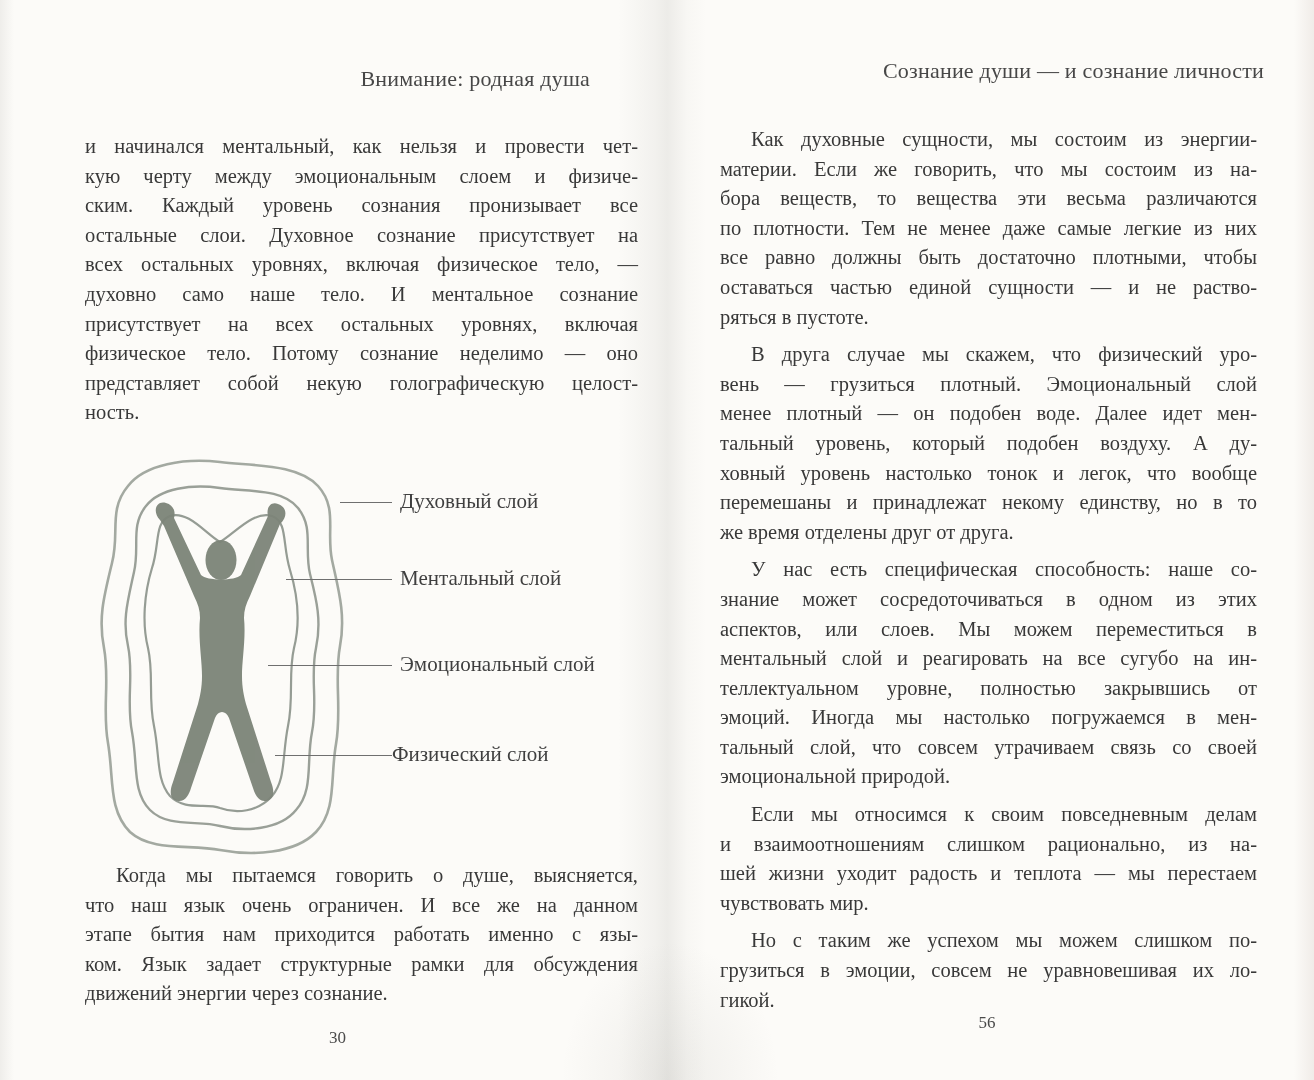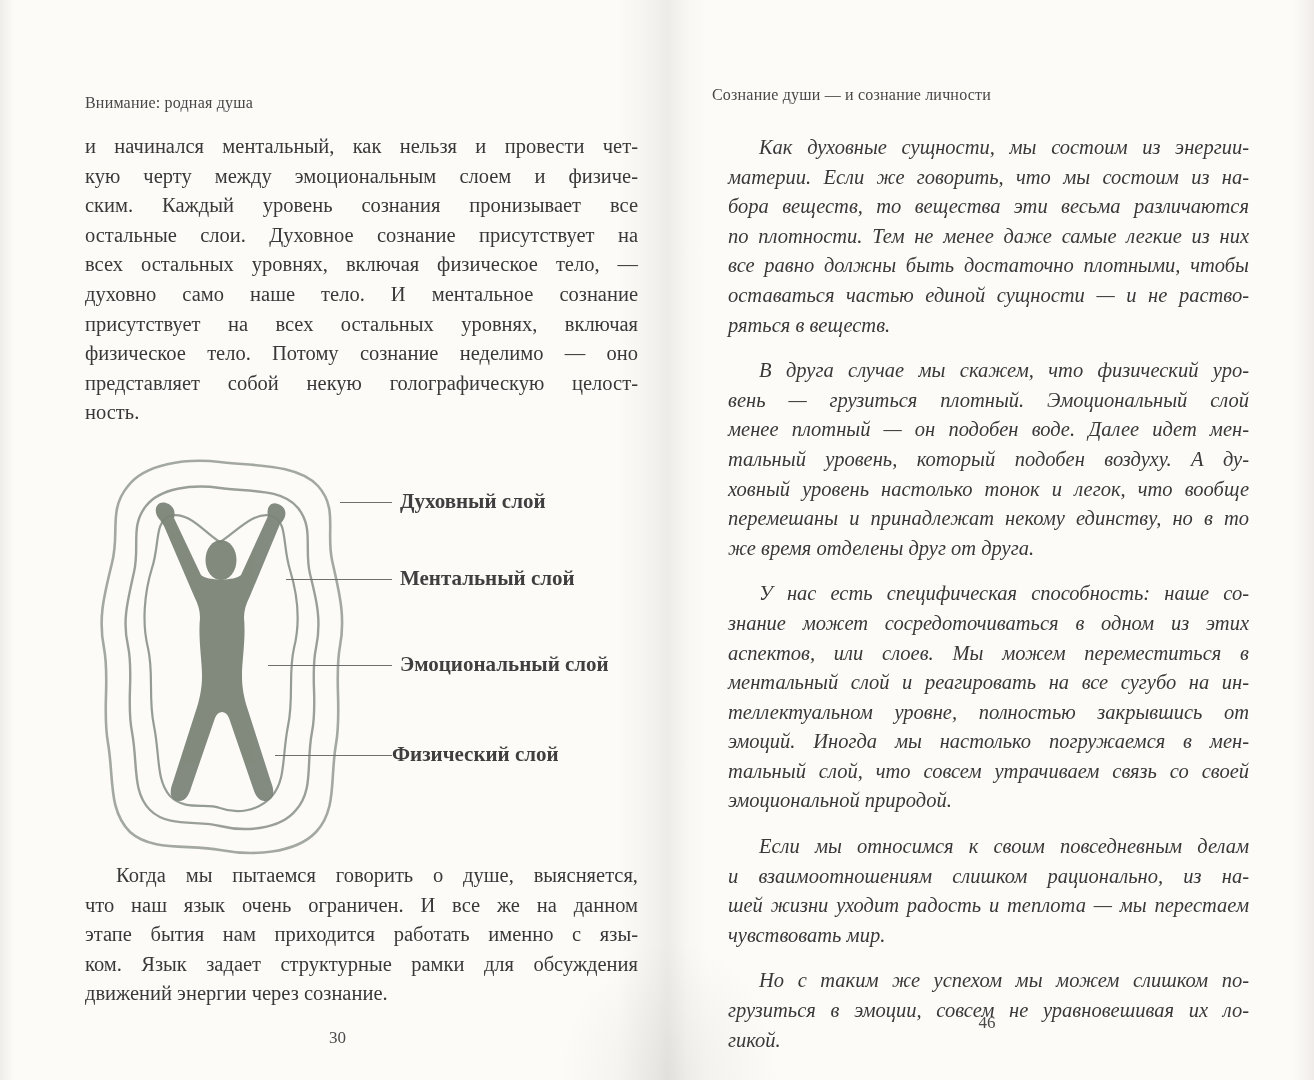--- a/index.html
+++ b/index.html
@@ -28,50 +28,50 @@
     pointer-events:none;
   }
   .edge-right{
     position:absolute;right:0;top:0;width:20px;height:1080px;
     background:linear-gradient(to left, rgba(168,146,138,0.14), rgba(168,146,138,0));
     pointer-events:none;
   }
 
   .running-head{
     position:absolute;
-    font-size:16px;color:#474747;text-align:left;letter-spacing:0.2px;margin-top:28px;
+    font-size:22px;color:#474747;text-align:right;letter-spacing:0.2px;
   }
   .head-left{left:85px;top:66px;width:505px;}
   .head-right{left:712px;top:58px;width:552px;}
 
   .textcol{position:absolute;width:553px;}
   .tline{
     font-size:20.5px;
     line-height:29.6px;
     height:29.6px;
     text-align:justify;
     text-align-last:justify;
     white-space:normal;
     overflow:visible;
   }
   .tlast{text-align:left;text-align-last:left;}
   .tindent{text-indent:31px;}
-  .para{margin:16px;padding:0;font-style:italic;}
+  .para{margin:8px;padding:0;}
 
   .col-left-1{left:85px;top:132px;}
   .col-left-2{left:85px;top:861px;}
   .col-right{left:712px;top:117px;}
 
   .pagenum{
     position:absolute;font-size:17px;color:#4a4a4a;text-align:center;
   }
   .pagenum-left{left:85px;top:1028px;width:505px;}
   .pagenum-right{left:712px;top:1013px;width:550px;}
 
-  .figure{position:absolute;left:0;top:0;width:1314px;height:1080px;pointer-events:none;font-weight:bold;}
+  .figure{position:absolute;left:0;top:0;width:1314px;height:1080px;pointer-events:none;}
   .figure svg{position:absolute;left:90px;top:448px;}
 
   .callout{position:absolute;height:0;}
   .leader{
     position:absolute;border-top:1.6px solid #6f6f6f;height:0;
   }
   .dlabel{
     position:absolute;font-size:21px;color:#3f3f3f;white-space:nowrap;
   }
 </style>
@@ -203,21 +203,21 @@
   </div>
 
   <div class="textcol col-right">
     <div class="para">
         <div class="tline tindent">Как духовные сущности, мы состоим из энергии-</div>
         <div class="tline">материи. Если же говорить, что мы состоим из на-</div>
         <div class="tline">бора веществ, то вещества эти весьма различаются</div>
         <div class="tline">по плотности. Тем не менее даже самые легкие из них</div>
         <div class="tline">все равно должны быть достаточно плотными, чтобы</div>
         <div class="tline">оставаться частью единой сущности — и не раство-</div>
-        <div class="tline tlast">ряться в веществ.</div>
+        <div class="tline tlast">ряться в пустоте.</div>
       </div>
     <div class="para">
         <div class="tline tindent">В друга случае мы скажем, что физический уро-</div>
         <div class="tline">вень — грузиться плотный. Эмоциональный слой</div>
         <div class="tline">менее плотный — он подобен воде. Далее идет мен-</div>
         <div class="tline">тальный уровень, который подобен воздуху. А ду-</div>
         <div class="tline">ховный уровень настолько тонок и легок, что вообще</div>
         <div class="tline">перемешаны и принадлежат некому единству, но в то</div>
         <div class="tline tlast">же время отделены друг от друга.</div>
       </div>
@@ -238,20 +238,20 @@
         <div class="tline tlast">чувствовать мир.</div>
       </div>
     <div class="para">
         <div class="tline tindent">Но с таким же успехом мы можем слишком по-</div>
         <div class="tline">грузиться в эмоции, совсем не уравновешивая их ло-</div>
         <div class="tline tlast">гикой.</div>
       </div>
   </div>
 
   <div class="pagenum pagenum-left">30</div>
-  <div class="pagenum pagenum-right">46</div>
+  <div class="pagenum pagenum-right">56</div>
 
   <div class="gutter-shadow"></div>
   <div class="gutter-bottom"></div>
   <div class="edge-left"></div>
   <div class="edge-right"></div>
 
 </div>
 
 </body></html>

